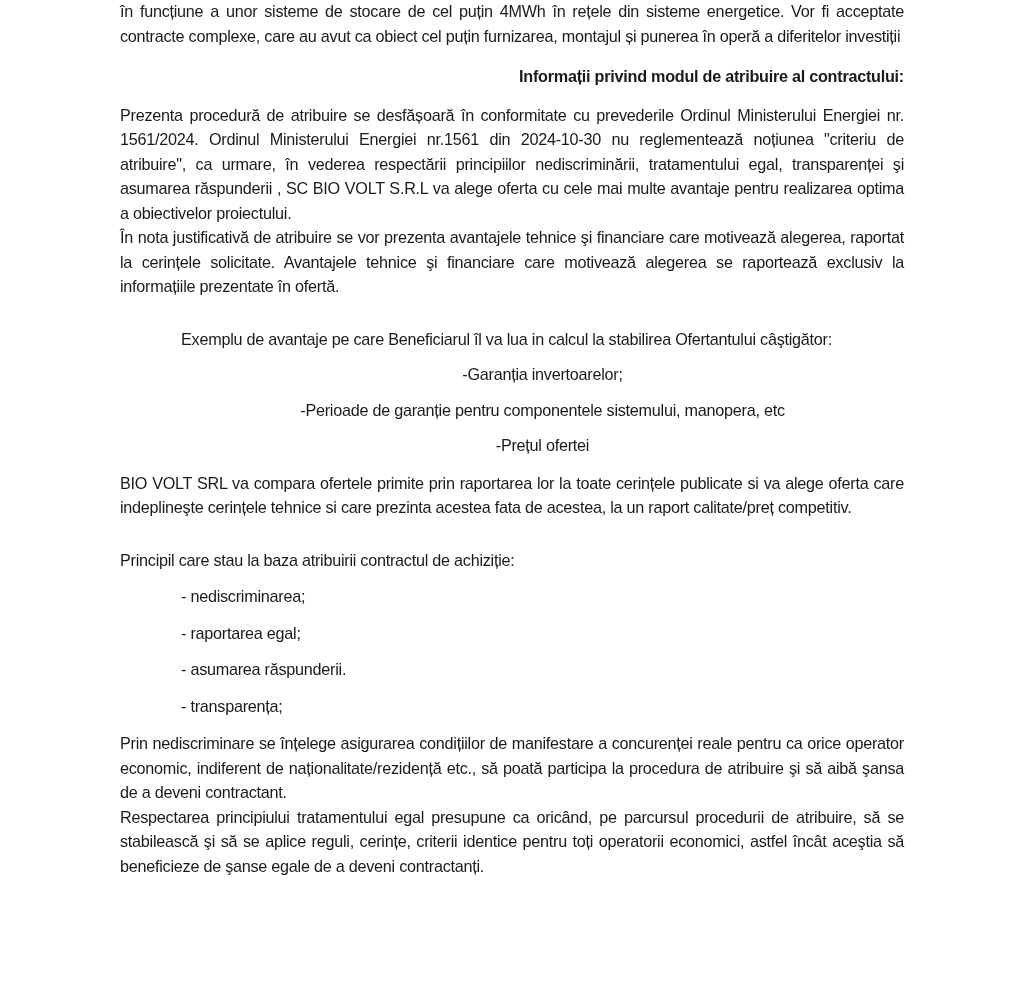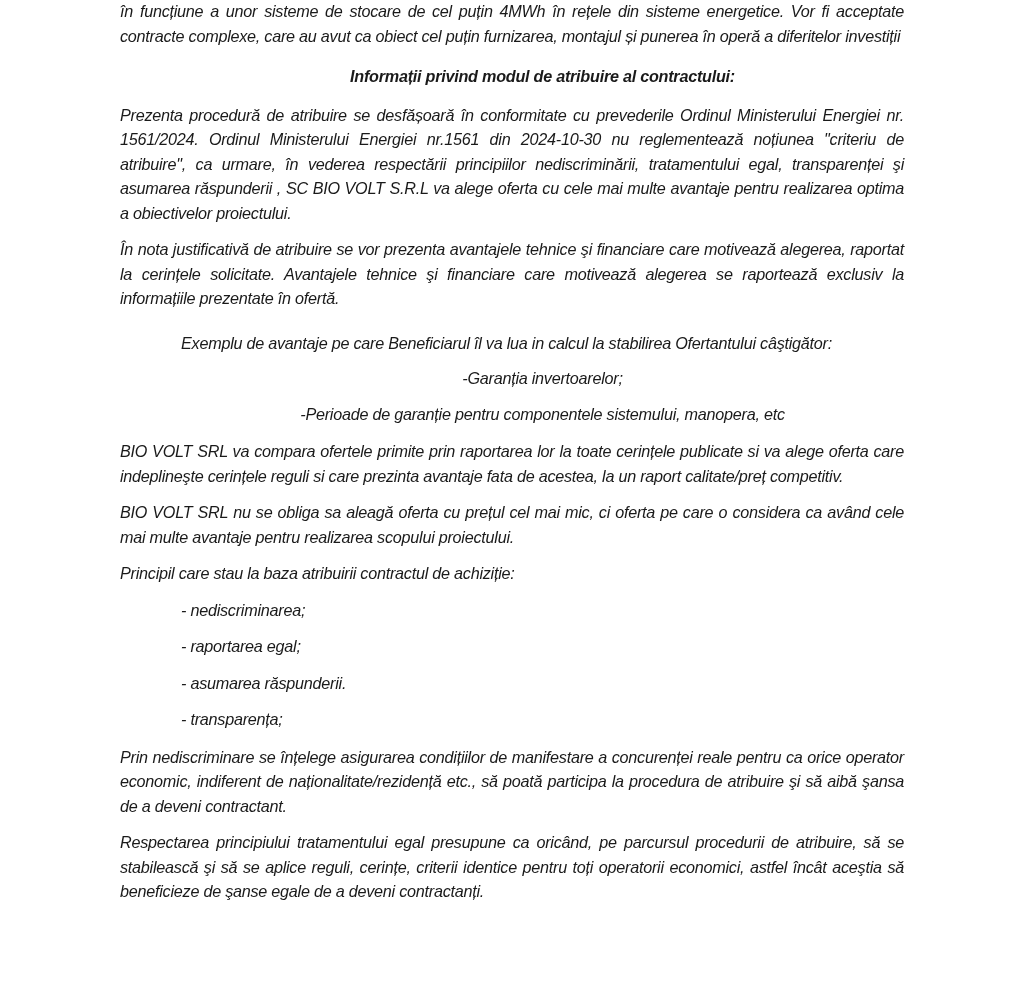--- a/index.html
+++ b/index.html
@@ -6,52 +6,52 @@
   body {
     width: 1024px; height: 988px; overflow: hidden; position: relative;
     font-family: "Liberation Sans", sans-serif;
     color: #1a1a1a;
   }
   .page {
     position: absolute; left: 120px; top: 0; width: 784px;
     font-size: 16.2px; line-height: 24.5px;
     letter-spacing: -0.25px;
   }
-  p { margin: 0; text-align: justify; font-style: italic; }
+  p { margin: 0; text-align: justify; }
   .p-first { margin-top: -1px; }
-  .gap { margin-top: 12px; }
-  .heading { font-weight: bold; padding-left: 61px; margin-top: 16px; text-align: center; }
+  .gap { }
+  .heading { font-weight: bold; padding-left: 61px; margin-top: 16px; text-align: right; }
   .indent { padding-left: 61px; text-align: left; }
   .item { padding-left: 61px; text-align: center; margin-top: 11px; }
   .bullet { padding-left: 61px; text-align: left; margin-top: 12px; }
   .left { text-align: left; }
 </style>
 </head>
 <body>
 
 <div class="page">
   <p class="p-first">în funcțiune a unor sisteme de stocare de cel puțin 4MWh în rețele din sisteme energetice. Vor fi acceptate contracte complexe, care au avut ca obiect cel puțin furnizarea, montajul și punerea în operă a diferitelor investiții</p>
 
   <p class="heading">Informații privind modul de atribuire al contractului:</p>
 
   <p class="gap" style="margin-top:14px">Prezenta procedură de atribuire se desfășoară în conformitate cu prevederile Ordinul Ministerului Energiei nr. 1561/2024. Ordinul Ministerului Energiei nr.1561 din 2024-10-30 nu reglementează noțiunea "criteriu de atribuire", ca urmare, în vederea respectării principiilor nediscriminării, tratamentului egal, transparenței şi asumarea răspunderii , SC BIO VOLT S.R.L va alege oferta cu cele mai multe avantaje pentru realizarea optima a obiectivelor proiectului.</p>
 
   <p class="gap">În nota justificativă de atribuire se vor prezenta avantajele tehnice şi financiare care motivează alegerea, raportat la cerințele solicitate. Avantajele tehnice şi financiare care motivează alegerea se raportează exclusiv la informațiile prezentate în ofertă.</p>
 
-  <p class="indent" style="margin-top:20px">Exemplu de avantaje pe care Beneficiarul îl va lua in calcul la stabilirea Ofertantului câştigător:</p>
+  <p class="indent" style="margin-top:28px">Exemplu de avantaje pe care Beneficiarul îl va lua in calcul la stabilirea Ofertantului câştigător:</p>
   <div>
     <p class="item">-Garanția invertoarelor;</p>
     <p class="item">-Perioade de garanție pentru componentele sistemului, manopera, etc</p>
+    <p class="item">-Prețul ofertei</p>
   </div>
 
-  <p class="gap" style="margin-top:13px">BIO VOLT SRL va compara ofertele primite prin raportarea lor la toate cerințele publicate si va alege oferta care indeplineşte cerințele reguli si care prezinta avantaje fata de acestea, la un raport calitate/preț competitiv.</p>
+  <p class="gap" style="margin-top:13px">BIO VOLT SRL va compara ofertele primite prin raportarea lor la toate cerințele publicate si va alege oferta care indeplineşte cerințele tehnice si care prezinta acestea fata de acestea, la un raport calitate/preț competitiv.</p>
 
-  <p class="gap">BIO VOLT SRL nu se obliga sa aleagă oferta cu prețul cel mai mic, ci oferta pe care o considera ca având cele mai multe avantaje pentru realizarea scopului proiectului.</p>
 
-  <p class="left" style="margin-top:12px">Principil care stau la baza atribuirii contractul de achiziție:</p>
+  <p class="left" style="margin-top:28px">Principil care stau la baza atribuirii contractul de achiziție:</p>
   <div>
     <p class="bullet">- nediscriminarea;</p>
     <p class="bullet">- raportarea egal;</p>
     <p class="bullet">- asumarea răspunderii.</p>
     <p class="bullet">- transparența;</p>
   </div>
 
   <p class="gap" style="margin-top:13px">Prin nediscriminare se înțelege asigurarea condițiilor de manifestare a concurenței reale pentru ca orice operator economic, indiferent de naționalitate/rezidență etc., să poată participa la procedura de atribuire şi să aibă şansa de a deveni contractant.</p>
 
   <p class="gap">Respectarea principiului tratamentului egal presupune ca oricând, pe parcursul procedurii de atribuire, să se stabilească şi să se aplice reguli, cerințe, criterii identice pentru toți operatorii economici, astfel încât aceştia să beneficieze de şanse egale de a deveni contractanți.</p>

